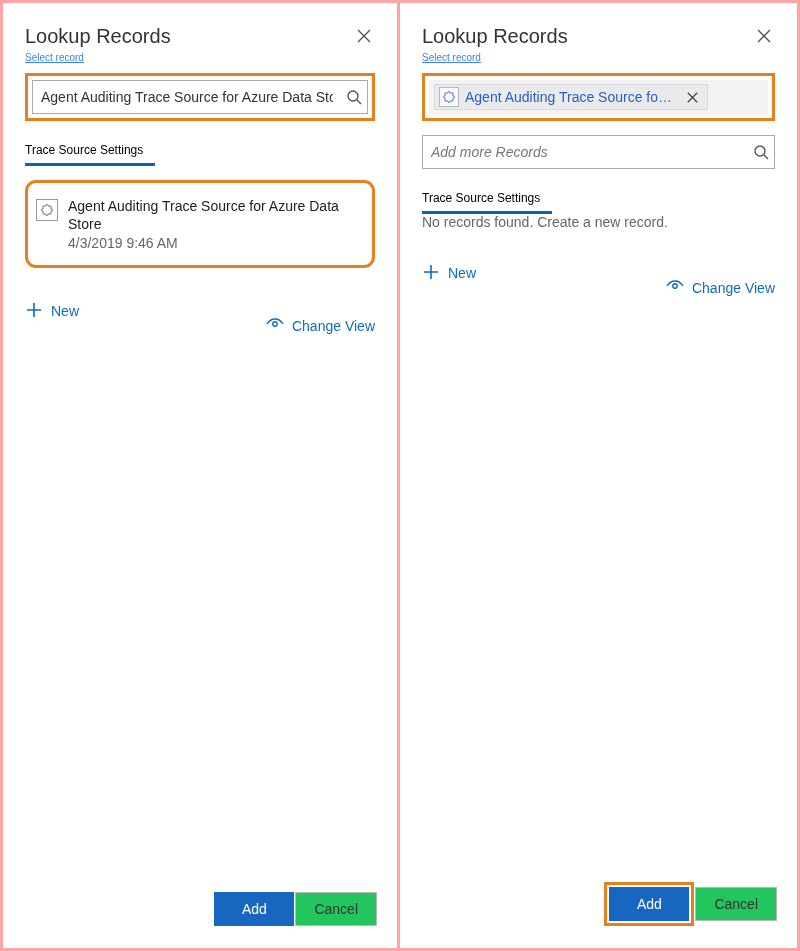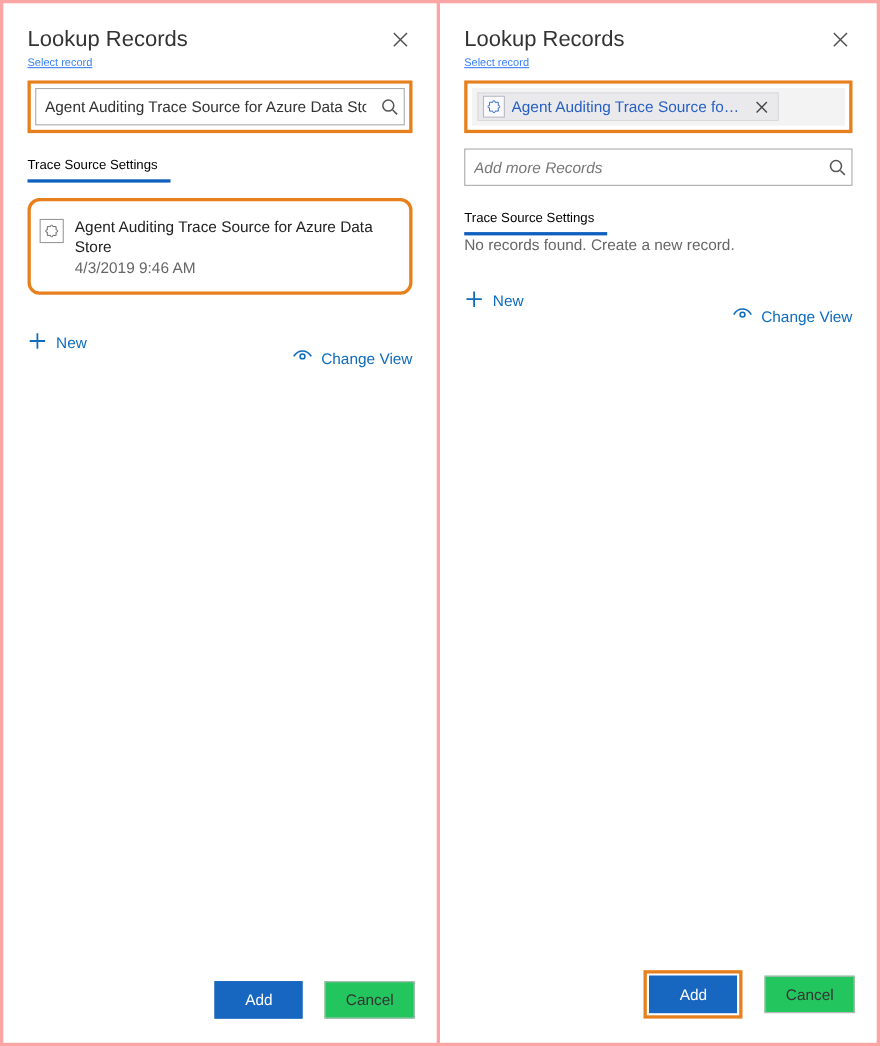--- a/index.html
+++ b/index.html
@@ -152,21 +152,21 @@
   .plus-glyph {
     width: 18px; height: 18px;
     display: inline-flex; align-items: center; justify-content: center;
     color: #0f6cbd; font-size: 18px;
   }
   .change-view-btn { display: flex; align-items: flex-start; gap: 8px; cursor: pointer; margin-top: 32px; }
   .footer {
     margin-top: auto;
     padding: 14px 20px 22px 20px;
     display: flex;
-    gap: 20px;
+    gap: 1px;
     justify-content: flex-end;
     align-items: center;
     border-top: none;
   }
   .btn {
     height: 34px;
     min-width: 80px;
     padding: 0 18px;
     font-size: 14px;
     border: 1px solid #b8b8b8;

